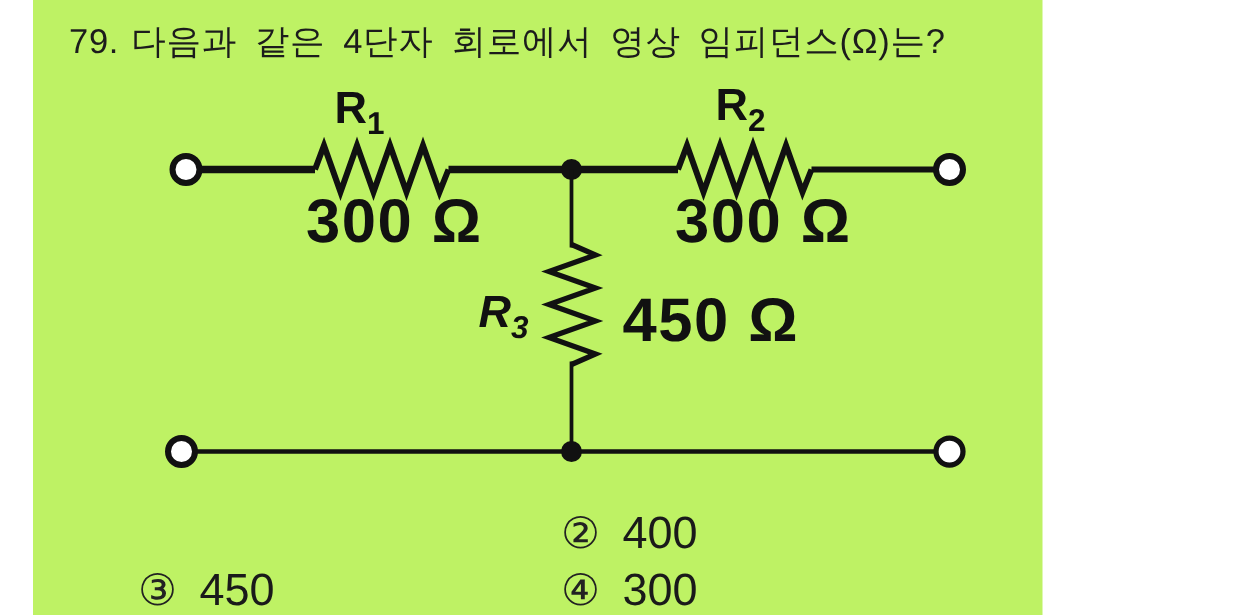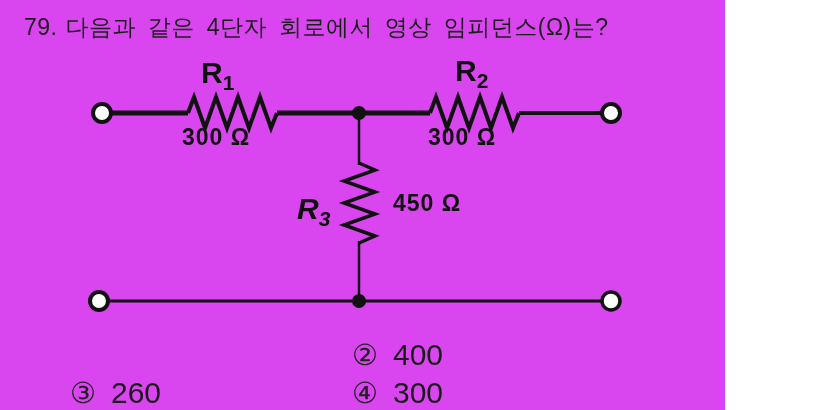--- a/index.html
+++ b/index.html
@@ -1,23 +1,24 @@
 <!DOCTYPE html>
 <html><head>
 <meta charset="utf-8">
 <style>
   html, body { margin: 0; padding: 0; background: #ffffff; }
   #page {
     position: relative;
-    width: 725px;
+    width: 673px;
     height: 410px;
-    background: #d946ef;
+    background: #bef264;
     overflow: hidden;
     font-family: "Liberation Sans", sans-serif;
     color: #1a1a1a;
+    margin-left: 22px;
   }
   #question-title {
     position: absolute;
     left: 24px;
     top: 12px;
     font-size: 23px;
     letter-spacing: 0.5px;
     word-spacing: 5px;
     color: #1c1c1c;
     white-space: nowrap;
@@ -33,21 +34,21 @@
   }
 
   .lbl {
     position: absolute;
     color: #111;
     font-family: "Liberation Sans", sans-serif;
     white-space: nowrap;
   }
   .res-name { font-size: 30px; font-weight: 700; }
   .res-name sub { font-size: 21px; line-height: 0; }
-  .res-value { font-size: 23px; font-weight: 700; letter-spacing: 1px; }
+  .res-value { font-size: 41px; font-weight: 700; letter-spacing: 1px; }
 
   #r1-name  { left: 201px; top: 56px; }
   #r1-value { left: 182px; top: 124px; }
   #r2-name  { left: 455px; top: 54px; }
   #r2-value { left: 428px; top: 124px; }
   #r3-name  { left: 297px; top: 192px; font-style: italic; }
   #r3-value { left: 393px; top: 190px; }
 
   .choice {
     position: absolute;
@@ -112,21 +113,21 @@
 
   <div class="lbl res-name" id="r3-name">
     <span>R</span><sub>3</sub>
   </div>
   <div class="lbl res-value" id="r3-value">450 Ω</div>
 
   <div class="choice" id="choice-2">
     <span class="marker">②</span><span>400</span>
   </div>
   <div class="choice" id="choice-3">
-    <span class="marker">③</span><span>260</span>
+    <span class="marker">③</span><span>450</span>
   </div>
   <div class="choice" id="choice-4">
     <span class="marker">④</span><span>300</span>
   </div>
 
   <div id="column-divider"></div>
 
 </div>
 
 </body></html>

